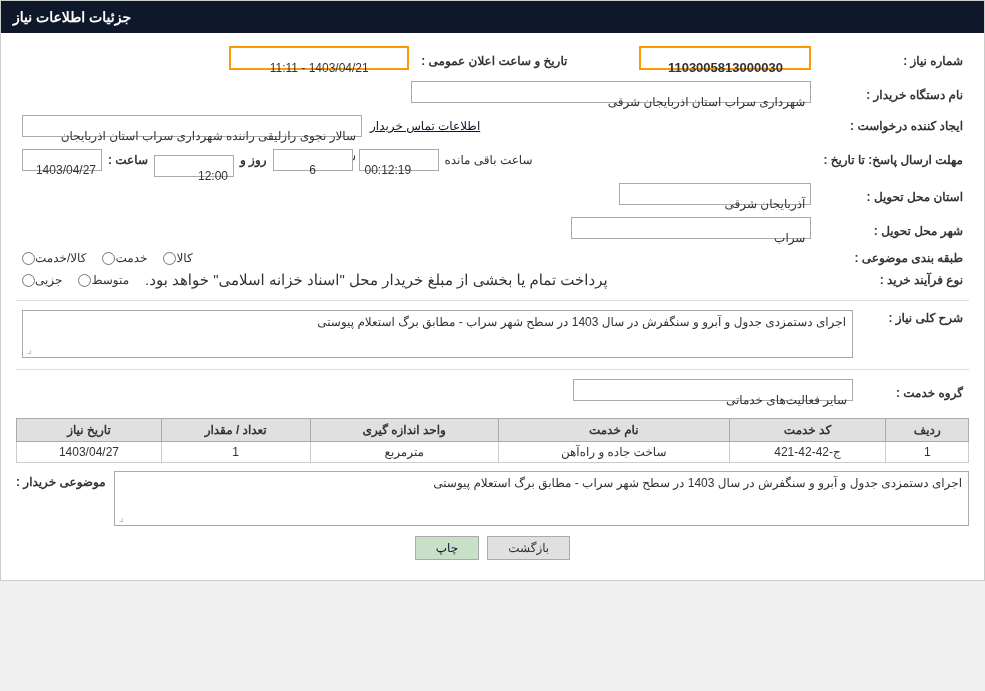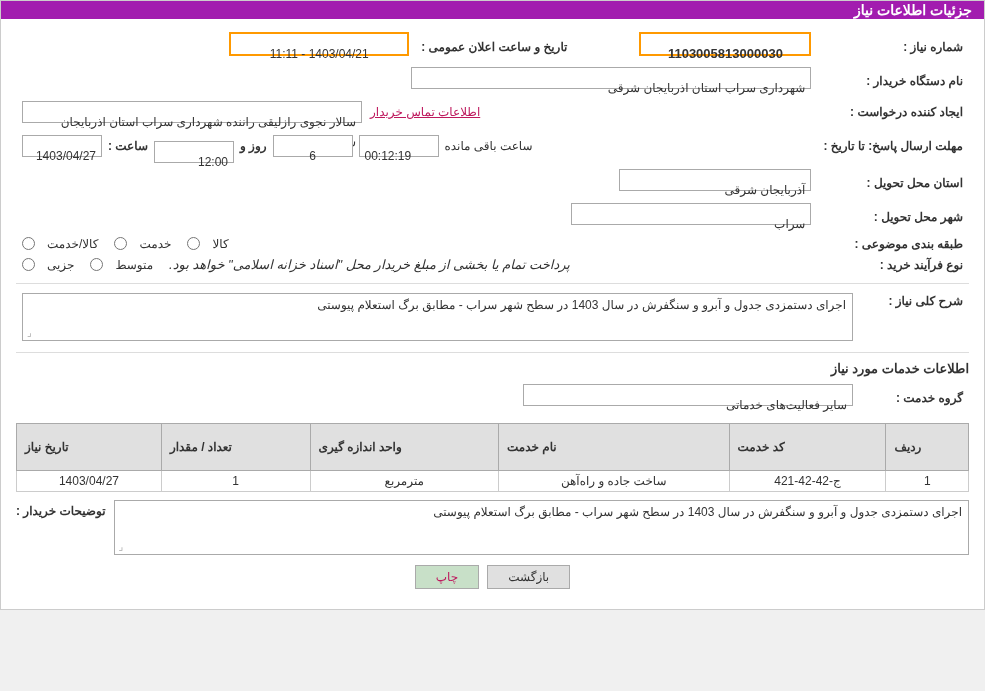--- a/index.html
+++ b/index.html
@@ -10,24 +10,24 @@
       direction: rtl;
       color: #333;
     }
     .page-wrapper {
       max-width: 985px;
       margin: 0 auto;
       background: #fff;
       border: 1px solid #ccc;
     }
     .header {
-      background: #a21caf;
+      background: #0f172a;
       color: #fff;
-      text-align: right;
-      padding: 1px 12px;
+      text-align: left;
+      padding: 8px 12px;
       font-size: 14px;
       font-weight: bold;
     }
     .content {
       padding: 10px 15px;
       background: #fff;
     }
     .info-table {
       width: 100%;
       border-collapse: collapse;
@@ -66,58 +66,58 @@
       background: #fff;
       text-align: center;
     }
     .input-date {
       width: 180px;
       border: 2px solid #f90;
       background: #fff;
       text-align: center;
     }
     .link-blue {
-      color: #be185d;
+      color: #0f172a;
       text-decoration: underline;
       cursor: pointer;
     }
     .row-flex {
       display: flex;
       align-items: center;
       gap: 4px;
     }
     .radio-row {
       display: flex;
       align-items: center;
       gap: 10px;
       flex-direction: row-reverse;
       justify-content: flex-end;
     }
     .radio-item {
       display: flex;
-      align-items: flex-start;
-      gap: 12px;
+      align-items: center;
+      gap: 0;
     }
     .section-sub-title {
       font-weight: bold;
       font-size: 13px;
       margin: 8px 0 5px 0;
       text-align: right;
     }
     .data-table {
       width: 100%;
       border-collapse: collapse;
       border: 1px solid #ccc;
       margin-bottom: 8px;
     }
     .data-table th {
       background: #e0e0e0;
       border: 1px solid #aaa;
-      padding: 16px 8px;
-      text-align: left;
+      padding: 4px 8px;
+      text-align: center;
       font-weight: bold;
     }
     .data-table td {
       border: 1px solid #ccc;
       padding: 3px 8px;
       text-align: center;
     }
     .relative-wrapper {
       position: relative;
     }
@@ -139,31 +139,30 @@
       cursor: pointer;
       font-family: Tahoma, Arial, sans-serif;
       font-size: 12px;
     }
     .btn-back {
       background: #e0e0e0;
       color: #333;
     }
     .btn-print {
       background: #c8e0c8;
-      color: #be185d;
+      color: #0f172a;
     }
     .separator-line {
       border: none;
       border-top: 1px solid #ddd;
       margin: 6px 0;
     }
     .notice-text {
       color: #333;
-      font-size: 13px;
-      font-style: italic;
+      font-size: 15px;
     }
   </style>
 </head>
 <body>
 
 <div class="page-wrapper">
 
   <div class="header">
     <span>جزئیات اطلاعات نیاز</span>
   </div>
@@ -282,28 +281,27 @@
             <span>اجرای دستمزدی جدول و آبرو و سنگفرش در سال 1403 در سطح شهر سراب - مطابق برگ استعلام پیوستی</span>
             <span style="position:absolute; bottom:2px; left:4px; font-size:10px; color:#aaa;">⌟</span>
           </div>
         </td>
       </tr>
     </tbody>
       </table>
 
     <hr class="separator-line">
 
-    <div class="section-sub-title">اطلاعات خدمات مورد نیاز</div>
 
     <table class="info-table">
       <tbody>
           <tr>
         <td class="label-cell" style="width:110px;">گروه خدمت :</td>
         <td>
-          <span class="input-box" style="width:330px;">سایر فعالیت‌های خدماتی</span>
+          <span class="input-box" style="width:280px;">سایر فعالیت‌های خدماتی</span>
         </td>
       </tr>
     </tbody>
       </table>
 
     <table class="data-table">
       <thead>
         <tr>
           <th>ردیف</th>
           <th>کد خدمت</th>
@@ -319,21 +317,21 @@
     <td>ج-42-42-421</td>
     <td>ساخت جاده و راه‌آهن</td>
     <td>مترمربع</td>
     <td>1</td>
     <td>1403/04/27</td>
   </tr>
         </tbody>
     </table>
 
     <div style="display:flex; align-items:flex-start; gap:8px; margin-bottom:10px; flex-direction:row-reverse;">
-      <div class="buyer-desc-label">توضیحات خریدار :</div>
+      <div class="buyer-desc-label">موضوعی خریدار :</div>
       <div style="flex:1; position:relative;">
         <div style="border:1px solid #aaa; padding:4px 6px; min-height:55px; text-align:right; background:#fff; position:relative;">
           <span>اجرای دستمزدی جدول و آبرو و سنگفرش در سال 1403 در سطح شهر سراب - مطابق برگ استعلام پیوستی</span>
           <span style="position:absolute; bottom:2px; left:4px; font-size:10px; color:#aaa;">⌟</span>
         </div>
       </div>
     </div>
 
     <div class="button-row">
       <button class="btn btn-back">بازگشت</button>

